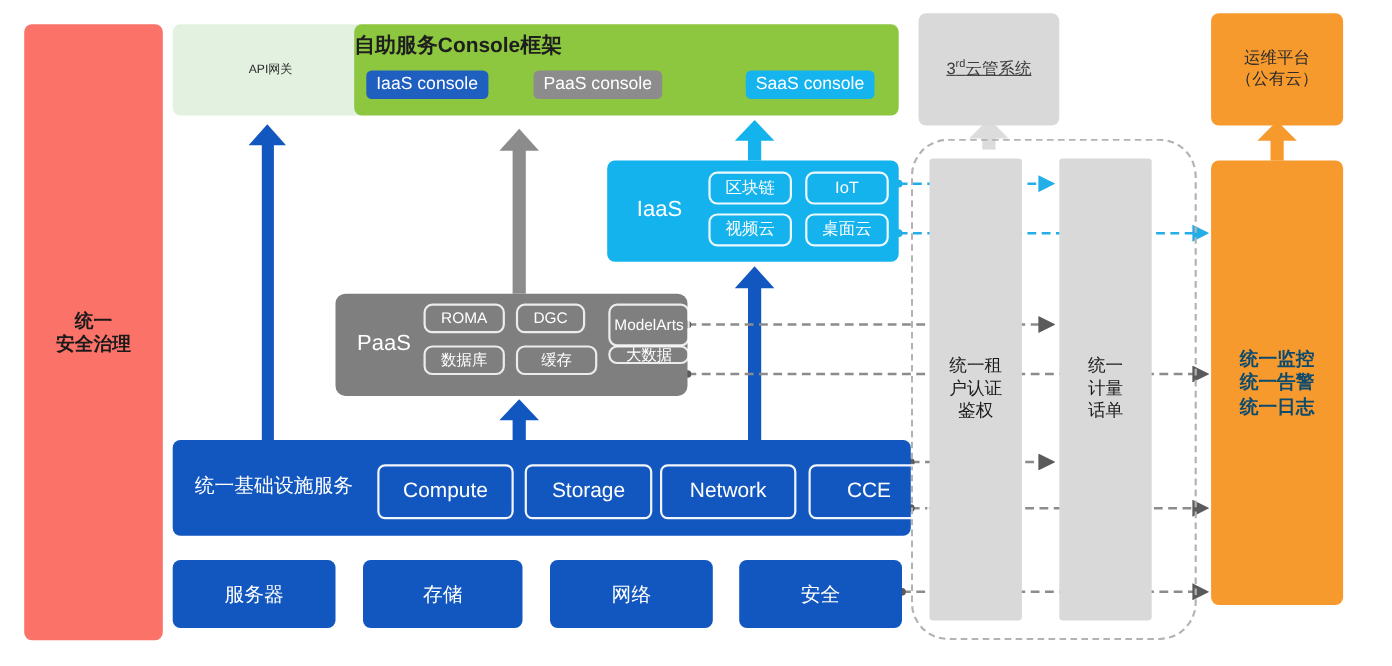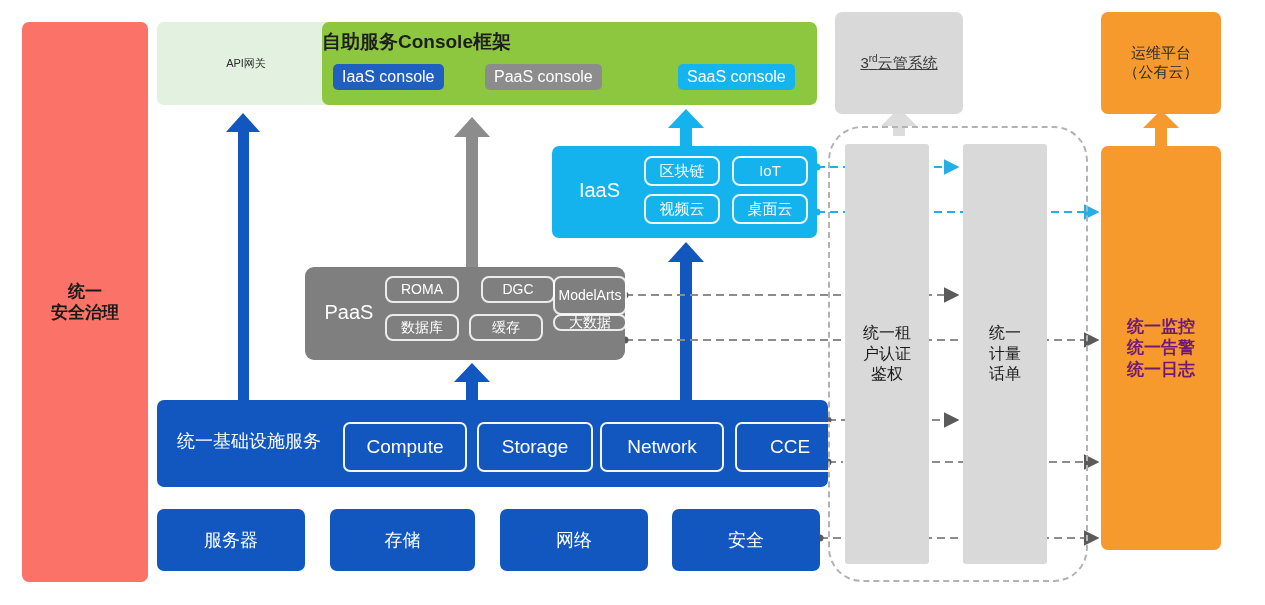--- a/index.html
+++ b/index.html
@@ -53,21 +53,21 @@
   .app-market{
     left:988px;top:12px;width:80px;height:102px;
     background:#d9d9d9;border-radius:7px;color:#2b2b2b;font-size:17px;
   }
   .ops-top{
     left:1101px;top:12px;width:120px;height:102px;
     background:#f79a2e;border-radius:7px;color:#2b2b2b;font-size:15px;
   }
   .ops-main{
     left:1101px;top:146px;width:120px;height:404px;
-    background:#f79a2e;border-radius:7px;color:#701a75;font-size:17px;font-weight:600;
+    background:#f79a2e;border-radius:7px;color:#0c4a6e;font-size:17px;font-weight:600;
   }
 
   
   .saas{
     left:552px;top:146px;width:265px;height:92px;
     background:#14b3ee;border-radius:7px;display:block;
   }
   .saas-label{position:absolute;left:10px;top:32px;width:75px;text-align:center;color:#fff;font-size:20px;}
   .sub{
     position:absolute;border:2px solid rgba(255,255,255,.92);border-radius:8px;
@@ -79,21 +79,21 @@
   .s-vid{left:92px;top:48px;width:76px;height:30px;}
   .s-desk{left:180px;top:48px;width:76px;height:30px;}
 
   
   .paas{
     left:305px;top:267px;width:320px;height:93px;
     background:#7f7f7f;border-radius:9px;display:block;
   }
   .paas-label{position:absolute;left:8px;top:33px;width:72px;text-align:center;color:#fff;font-size:20px;}
   .p1{left:80px;top:9px;width:74px;height:27px;}
-  .p2{left:164px;top:9px;width:74px;height:27px;margin-left:12px;}
+  .p2{left:164px;top:9px;width:63px;height:27px;}
   .p3{left:248px;top:9px;width:74px;height:39px;}
   .p4{left:80px;top:47px;width:74px;height:27px;}
   .p5{left:164px;top:47px;width:74px;height:27px;}
   .p6{left:248px;top:47px;width:74px;height:17px;}
   .paas .sub{font-size:14px;border-color:rgba(255,255,255,.85);}
   .p3{font-size:13px;}
 
   
   .iaas-bar{
     left:157px;top:400px;width:671px;height:87px;

